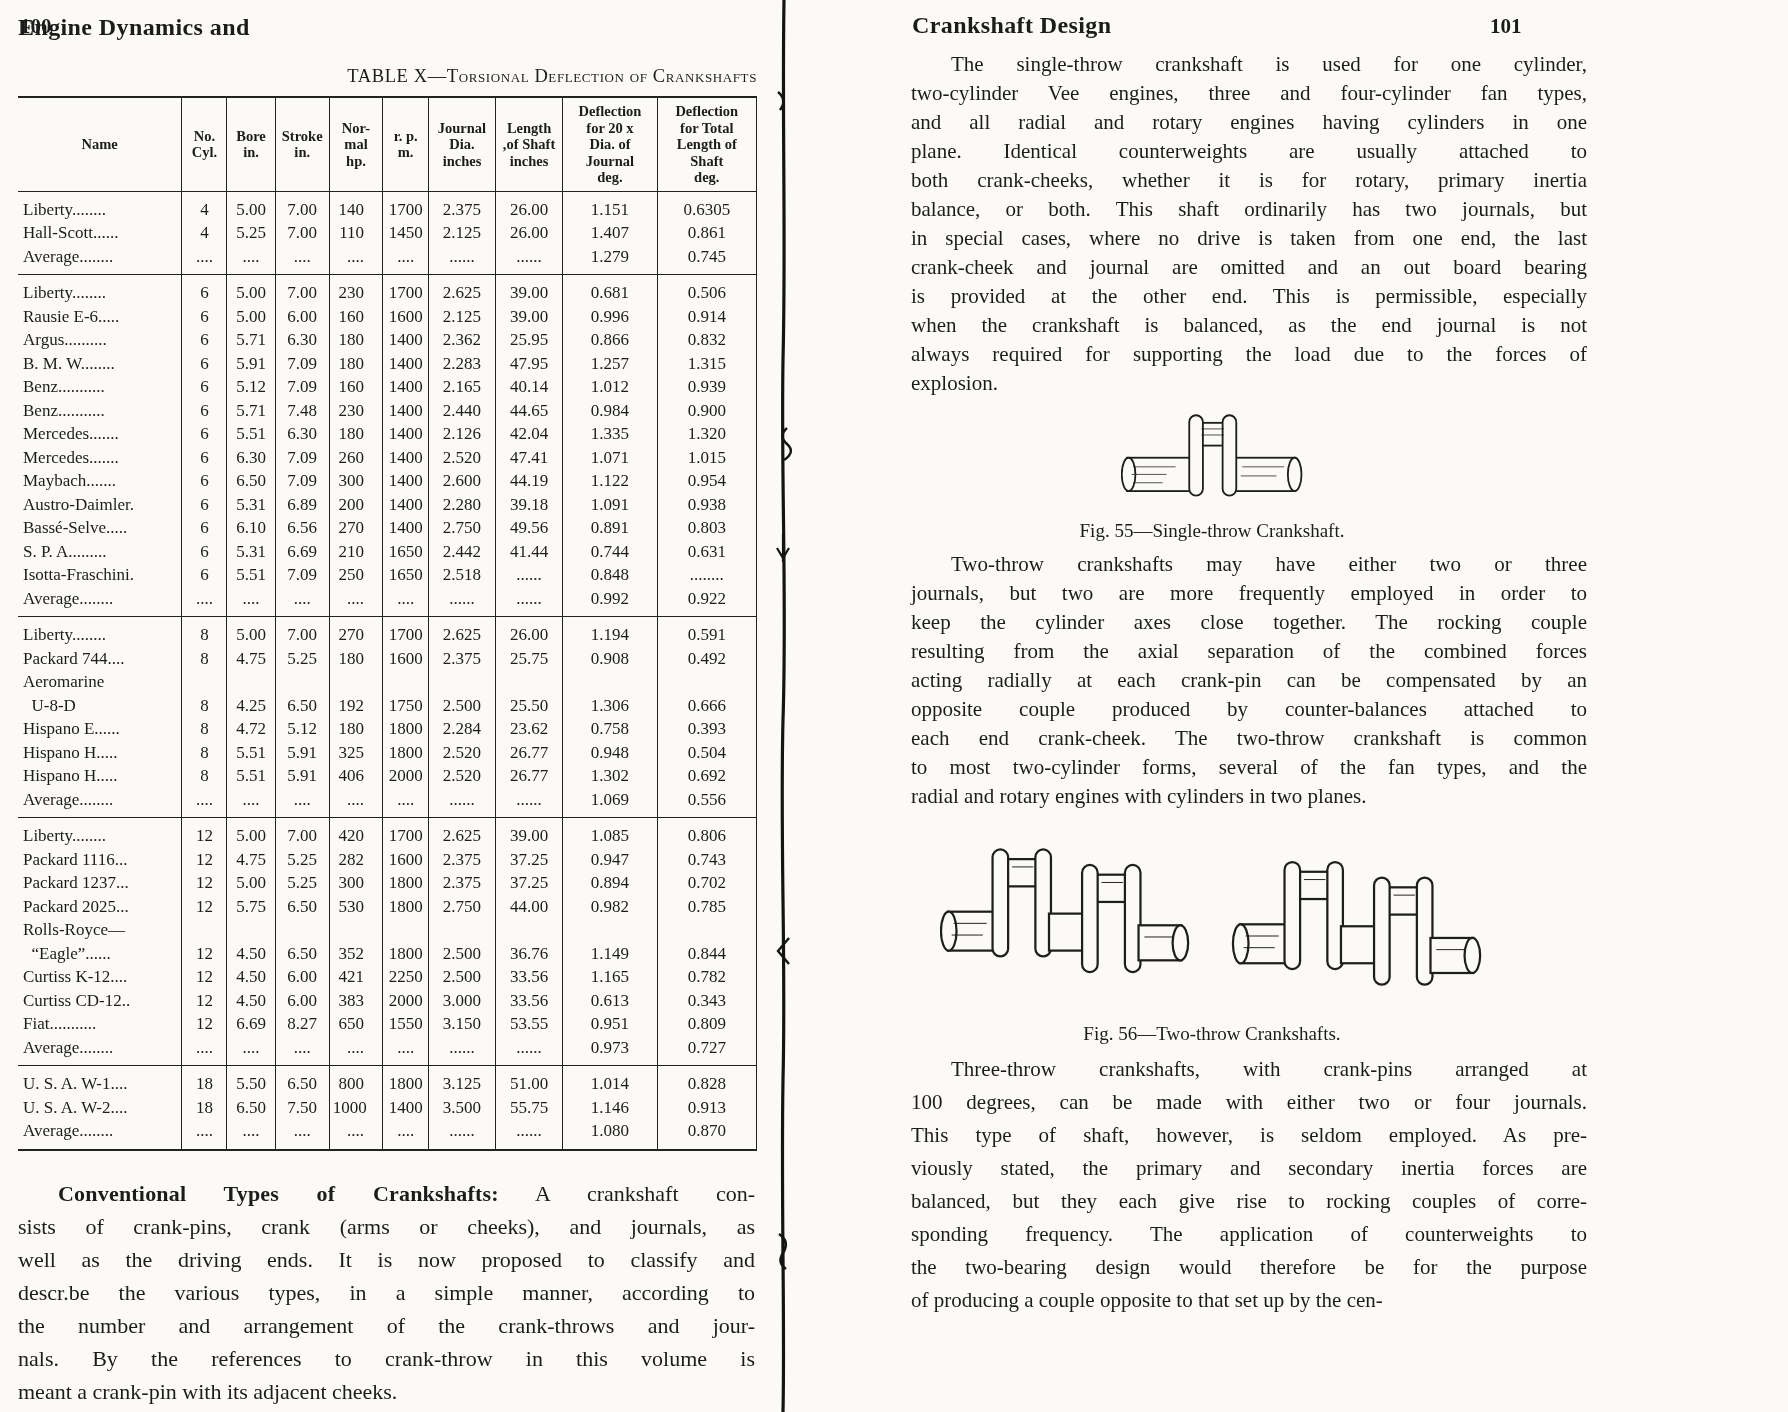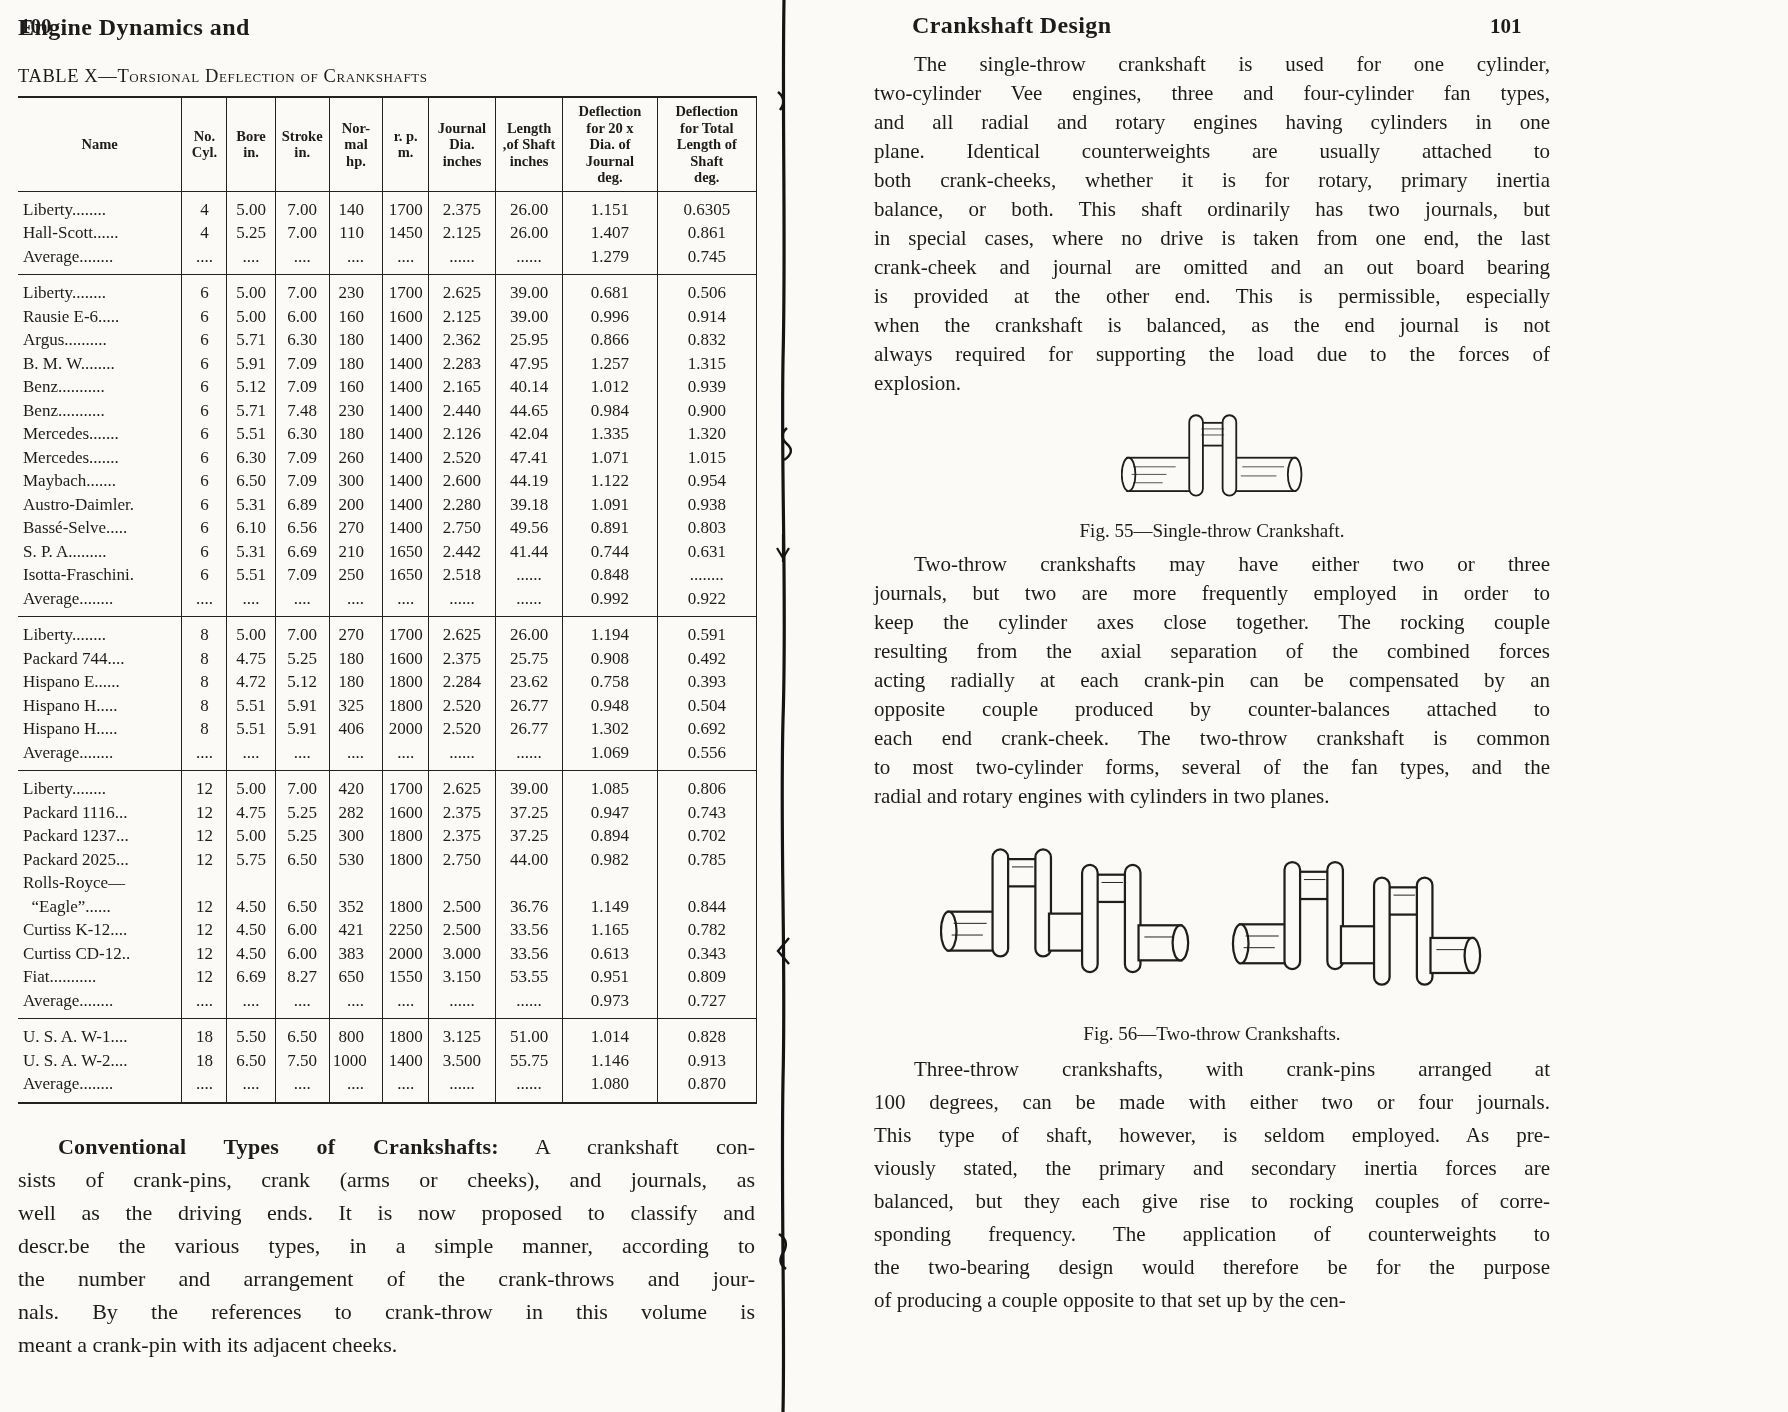--- a/index.html
+++ b/index.html
@@ -16,21 +16,21 @@
   .page-right { left:802px; width:986px; padding:10px 0 0 72px; }
 
   .page-head { position:relative; height:32px; }
   .folio { font-weight:bold; font-size:21px; }
   .page-left .folio { position:absolute; left:2px; top:2px; }
   .page-right .folio { position:absolute; left:616px; top:4px; }
   .running-head { display:block; font-weight:bold; font-size:24px; letter-spacing:.4px; padding-top:2px; }
   .page-left .running-head { width:700px; }
   .page-right .running-head { width:600px; margin-left:38px; }
 
-  .table-title { width:739px; text-align:left; font-variant:small-caps; font-size:18.5px; letter-spacing:.6px; margin:22px 0 9px; }
+  .table-title { width:739px; text-align:right; font-variant:small-caps; font-size:18.5px; letter-spacing:.6px; margin:22px 0 9px; }
 
   table.data-table {
     border-collapse:collapse; table-layout:fixed; width:739px;
     border-top:2.2px solid #222; border-bottom:2.2px solid #222;
   }
   thead { border-bottom:1.6px solid #222; }
   tbody { border-top:1.6px solid #222; }
   th, td { font-weight:normal; vertical-align:bottom; }
   th {
     font-weight:bold; font-size:14.5px; line-height:16.5px;
@@ -47,21 +47,21 @@
   tbody tr:first-child td { padding-top:6px; }
   tbody tr:last-child td { padding-bottom:6px; }
 
   .tline { text-align:justify; text-align-last:justify; }
   .tline.last { text-align-last:left; }
   .tline.ind { text-indent:40px; }
 
   .body-para { margin-top:26px; width:737px; font-size:22px; line-height:33px; }
   .body-para b { letter-spacing:.2px; }
 
-  .rp { width:676px; font-size:21px; line-height:29px; margin-top:8px; }
+  .rp { width:676px; font-size:21px; line-height:29px; margin-top:8px;margin-left:37px; }
   .rp.lh33 { line-height:33px; }
 
   .fig { width:676px; text-align:center; margin-top:12px; }
   .fig svg { display:inline-block; }
   .caption { font-size:19px; margin:6px 0 6px;text-align:center; }
 
   .binding { position:absolute; left:770px; top:0; width:26px; height:1412px; }
 </style>
 </head>
 <body>
@@ -334,20 +334,33 @@
             <td class="c2">4.75</td>
             <td class="c3">5.25</td>
             <td class="c4">180</td>
             <td class="c5">1600</td>
             <td class="c6">2.375</td>
             <td class="c7">25.75</td>
             <td class="c8">0.908</td>
             <td class="c9">0.492</td>
           </tr>
           <tr>
+            <td class="c0">Aeromarine
+&nbsp;&nbsp;U-8-D</td>
+            <td class="c1">8</td>
+            <td class="c2">4.25</td>
+            <td class="c3">6.50</td>
+            <td class="c4">192</td>
+            <td class="c5">1750</td>
+            <td class="c6">2.500</td>
+            <td class="c7">25.50</td>
+            <td class="c8">1.306</td>
+            <td class="c9">0.666</td>
+          </tr>
+          <tr>
             <td class="c0">Hispano E......</td>
             <td class="c1">8</td>
             <td class="c2">4.72</td>
             <td class="c3">5.12</td>
             <td class="c4">180</td>
             <td class="c5">1800</td>
             <td class="c6">2.284</td>
             <td class="c7">23.62</td>
             <td class="c8">0.758</td>
             <td class="c9">0.393</td>

